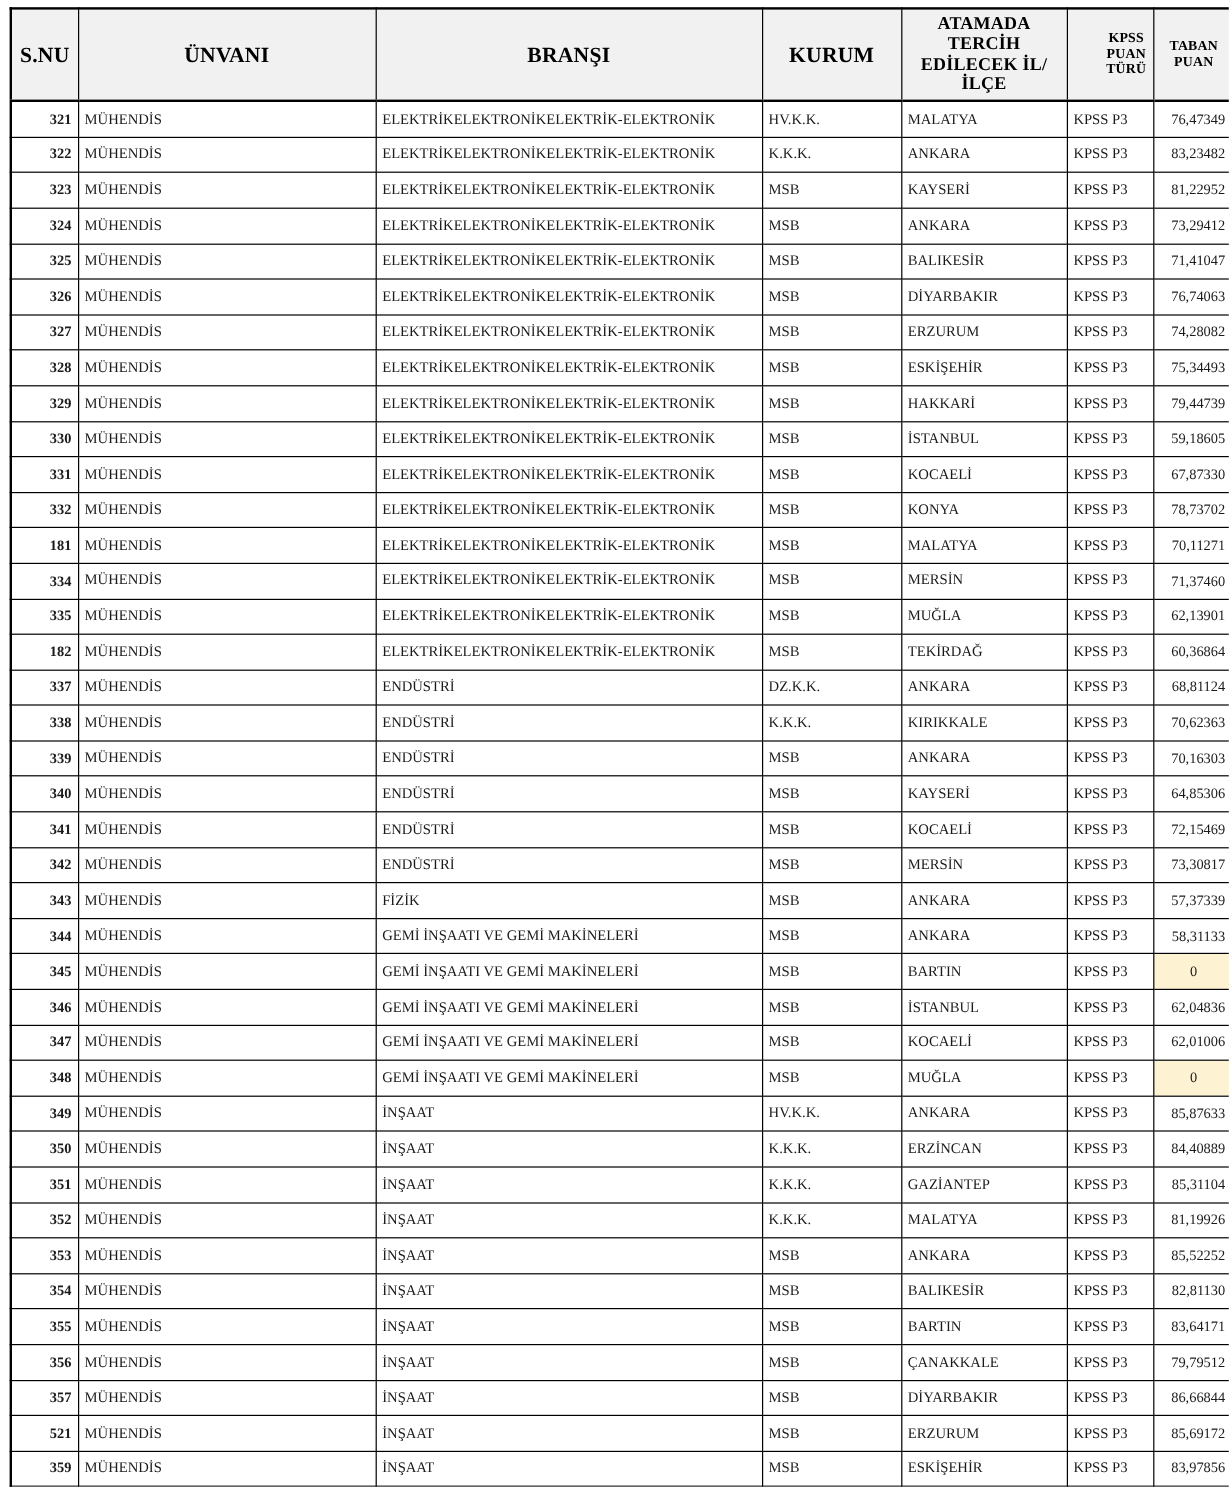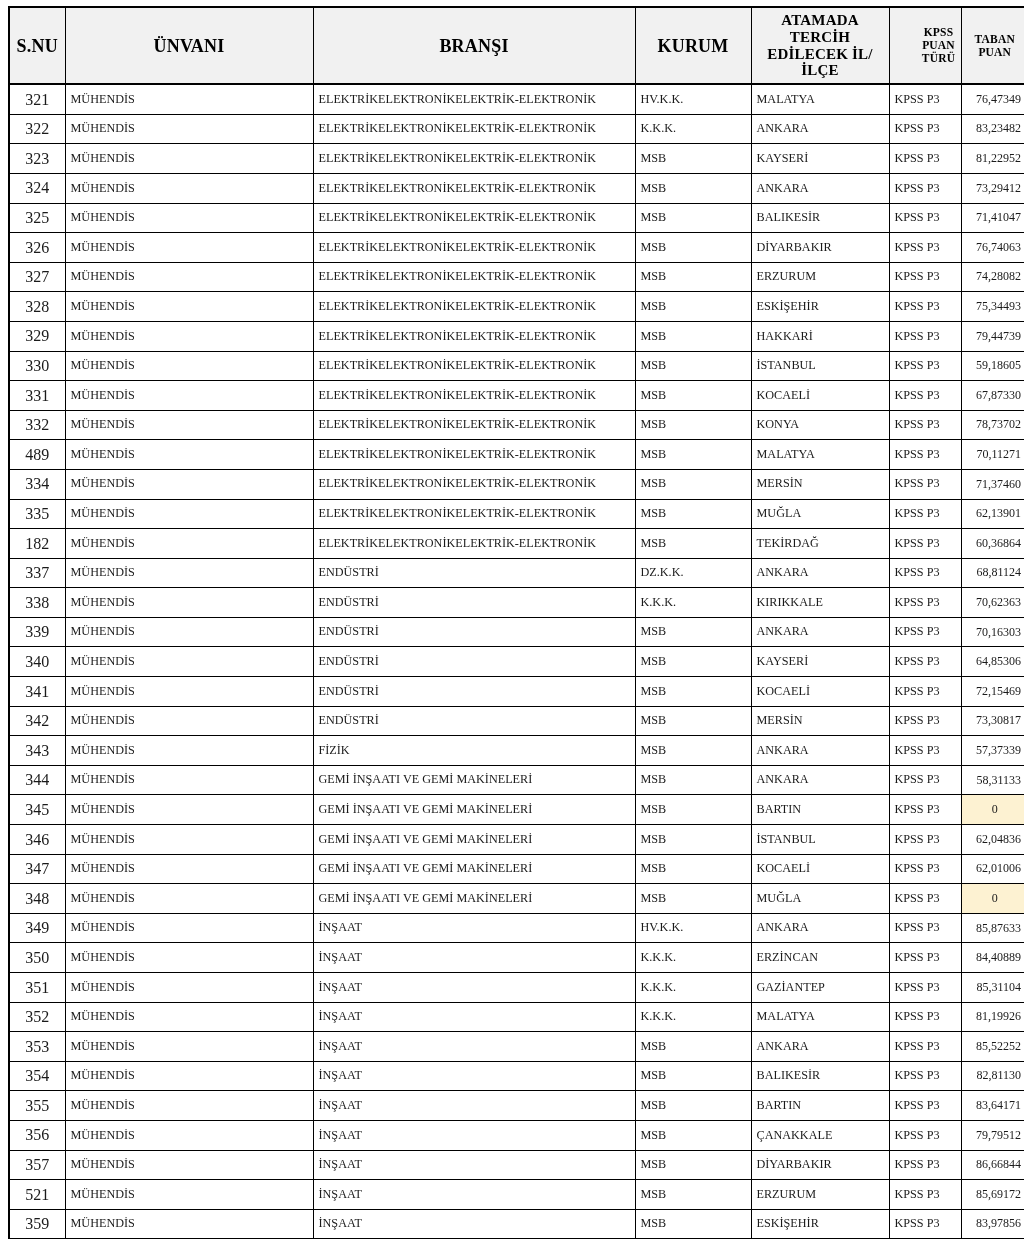--- a/index.html
+++ b/index.html
@@ -71,22 +71,23 @@
     line-height: 1.1;
     padding: 0 5px;
     vertical-align: middle;
     white-space: nowrap;
     overflow: hidden;
     color: #1a1a1a;
     background: #ffffff;
   }
 
   tbody td.sno {
-    text-align: center;
-    font-size: 16px;
+    text-align: right;
+    font-size: 12px;
+    font-weight: bold;
   }
   tbody td.unvani,
   tbody td.bransi,
   tbody td.kurum,
   tbody td.il,
   tbody td.kpss {
     text-align: left;
   }
   tbody td.puan {
     text-align: right;
@@ -241,21 +242,21 @@
         <tr>
           <td class="sno">332</td>
           <td class="unvani">MÜHENDİS</td>
           <td class="bransi">ELEKTRİKELEKTRONİKELEKTRİK-ELEKTRONİK</td>
           <td class="kurum">MSB</td>
           <td class="il">KONYA</td>
           <td class="kpss">KPSS P3</td>
           <td class="puan">78,73702</td>
         </tr>
         <tr>
-          <td class="sno">489</td>
+          <td class="sno">181</td>
           <td class="unvani">MÜHENDİS</td>
           <td class="bransi">ELEKTRİKELEKTRONİKELEKTRİK-ELEKTRONİK</td>
           <td class="kurum">MSB</td>
           <td class="il">MALATYA</td>
           <td class="kpss">KPSS P3</td>
           <td class="puan">70,11271</td>
         </tr>
         <tr>
           <td class="sno">334</td>
           <td class="unvani">MÜHENDİS</td>

